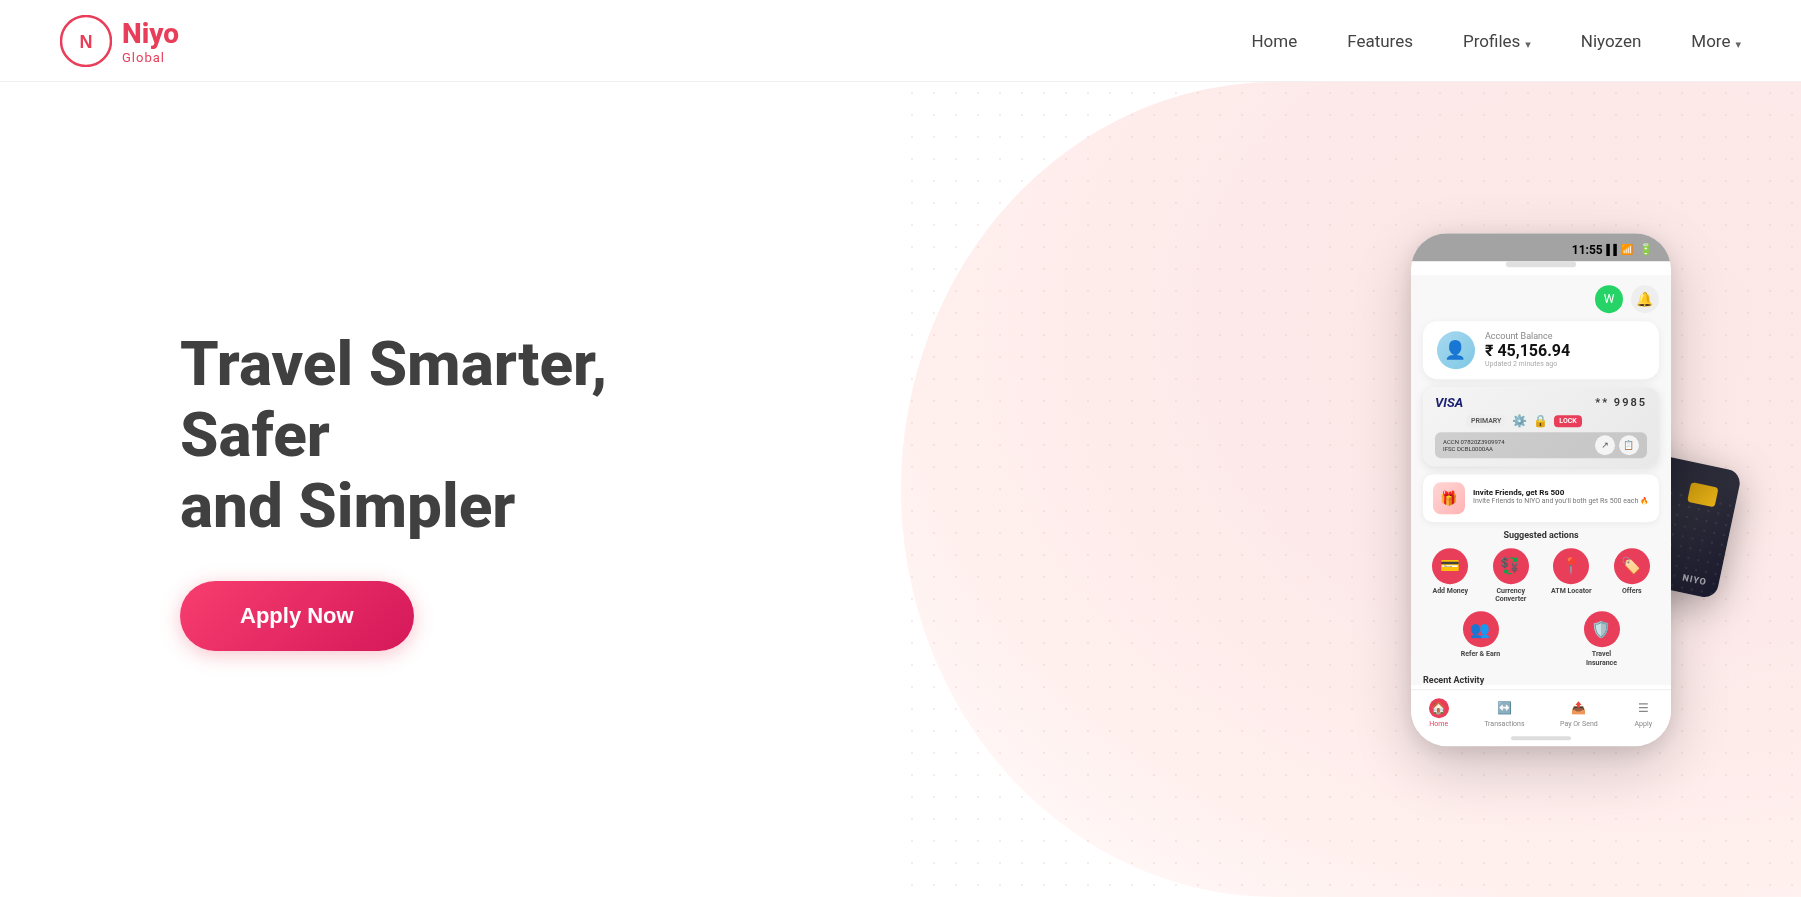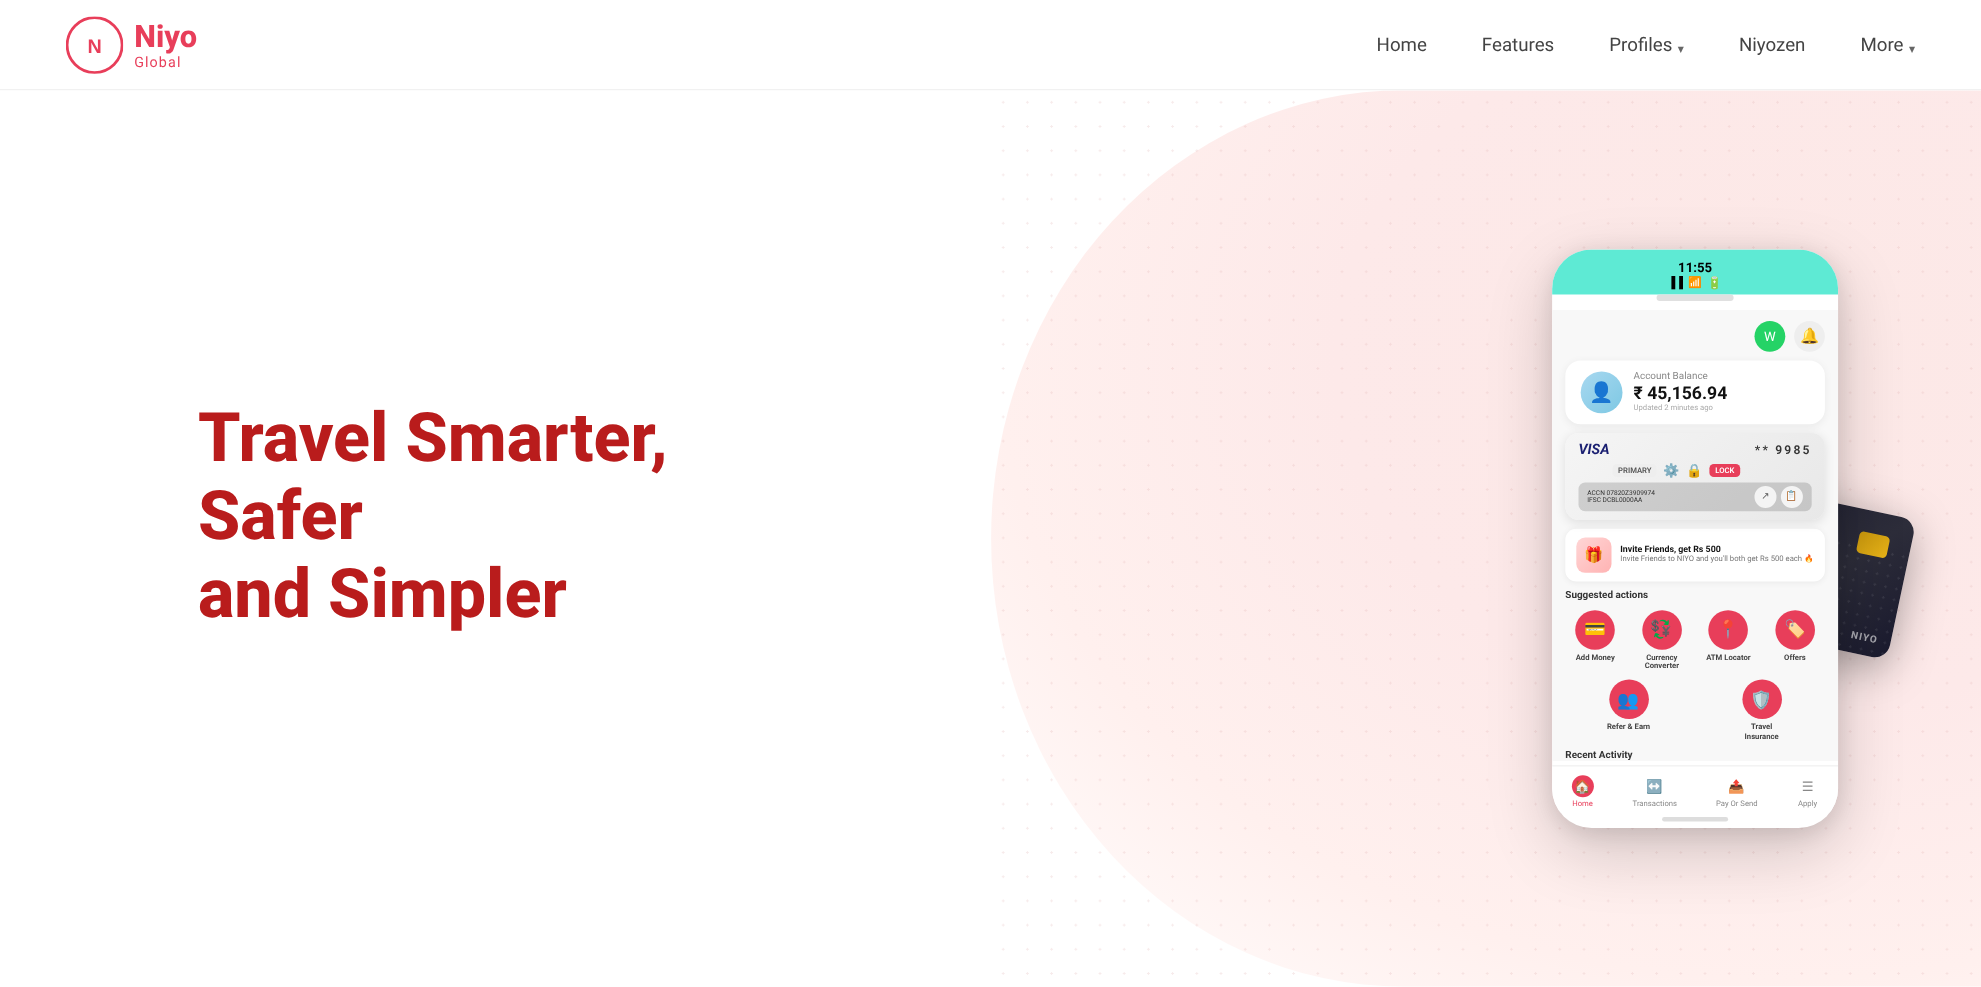--- a/index.html
+++ b/index.html
@@ -86,21 +86,21 @@
     }
     .hero-content {
       position: relative;
       z-index: 2;
       padding-left: 180px;
       max-width: 700px;
     }
     .hero-title {
       font-size: 62px;
       font-weight: 800;
-      color: #b91c1c;
+      color: #404040;
       line-height: 1.15;
       margin-bottom: 40px;
     }
     .apply-btn {
       background: linear-gradient(135deg, #f83d6f 0%, #d4185a 100%);
       color: #fff;
       border: none;
       border-radius: 50px;
       padding: 22px 60px;
       font-size: 22px;
@@ -123,28 +123,27 @@
       width: 260px;
       background: #fff;
       border-radius: 36px;
       box-shadow: 0 20px 60px rgba(0,0,0,0.18), 0 4px 20px rgba(0,0,0,0.1);
       padding: 0;
       overflow: hidden;
       position: relative;
       z-index: 4;
     }
     .phone-status-bar {
-      background: #5eead4;
-      display: flex;
-      justify-content: space-between;
+      background: #a3a3a3;
+      display: flex;
+      justify-content: flex-end;
       align-items: center;
       padding: 10px 18px 4px;
       font-size: 12px;
       font-weight: 600;
-      flex-direction: column;
     }
     .status-right {
       display: flex;
       gap: 5px;
       align-items: center;
       font-size: 10px;
     }
     .phone-notch {
       width: 70px;
       height: 6px;
@@ -279,20 +278,21 @@
     .invite-text { flex: 1; }
     .invite-title { font-size: 8px; font-weight: 700; color: #111; }
     .invite-desc { font-size: 7px; color: #777; line-height: 1.3; }
 
     
     .section-title {
       font-size: 9px;
       font-weight: 700;
       color: #333;
       margin-bottom: 8px;
+      text-align: center;
     }
     .actions-grid {
       display: grid;
       grid-template-columns: repeat(4, 1fr);
       gap: 6px;
       margin-bottom: 8px;
     }
     .action-item {
       display: flex;
       flex-direction: column;
@@ -454,20 +454,21 @@
 
 <section class="hero">
   <div class="hero-bg-blob"></div>
   <div class="hero-dots"></div>
 
   <div class="hero-content">
     <h1 class="hero-title">
       <span>Travel Smarter, Safer</span><br>
       <span>and Simpler</span>
     </h1>
+    <button class="apply-btn">Apply Now</button>
   </div>
 
   <div class="hero-phone-area">
     <div class="phone-mockup">
 
       <div class="phone-status-bar">
         <span style="font-size:12px;font-weight:700;">11:55</span>
         <div class="status-right">
           <span>▐▐</span>
           <span>📶</span>

